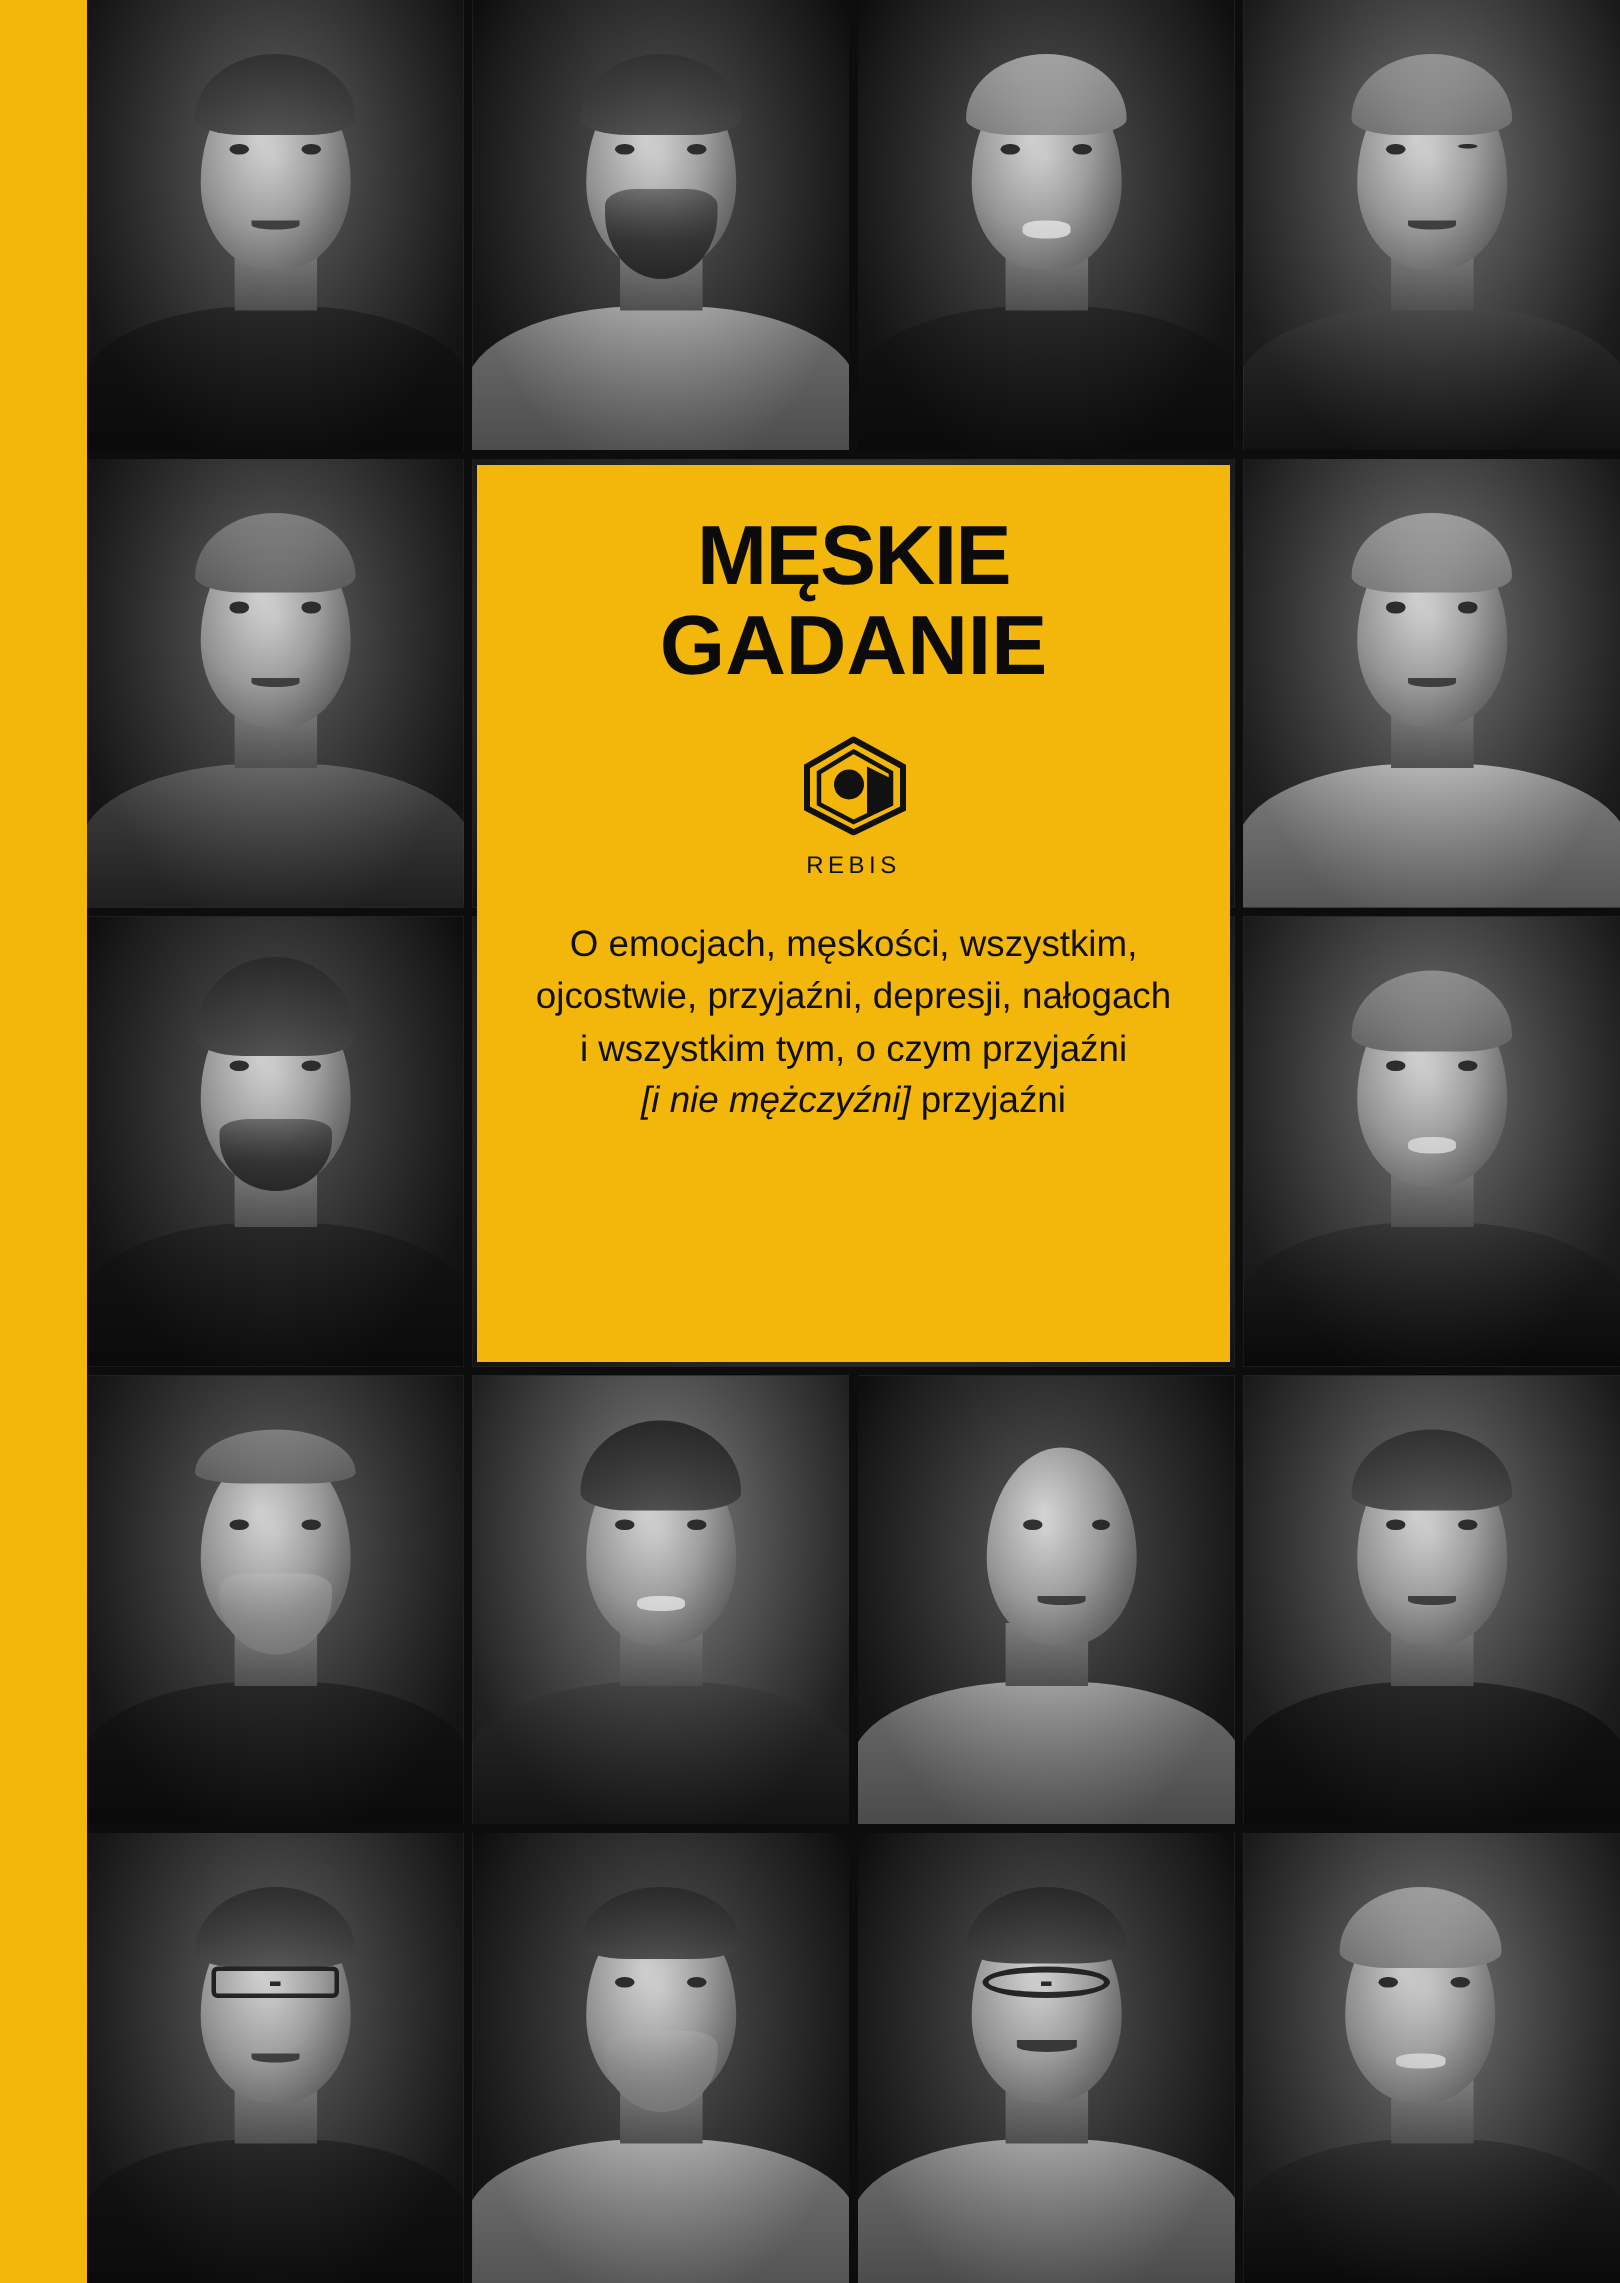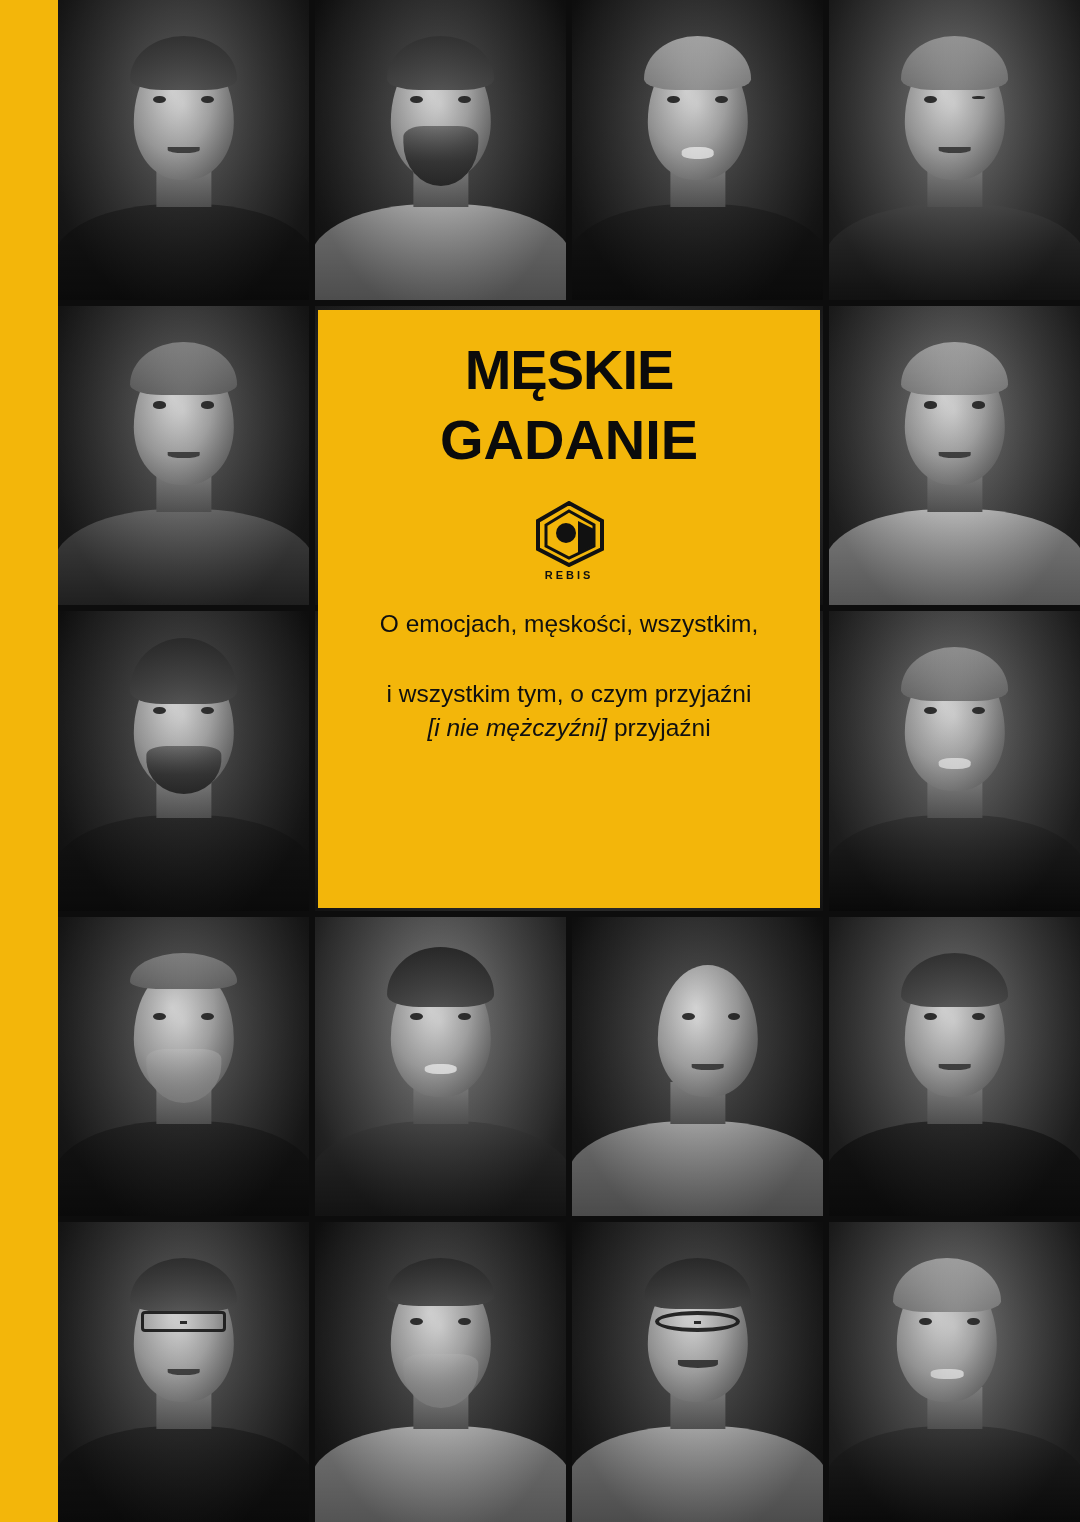--- a/index.html
+++ b/index.html
@@ -181,35 +181,35 @@
     font-weight: 700;
     letter-spacing: 0px;
     line-height: 1.08;
   }
   #title .line {
     display: block;
     font-size: 56px;
     font-weight: 700;
   }
   #title .line.l1 { letter-spacing: -1px; }
-  #title .line.l2 { margin-top: 10px; }
+  #title .line.l2 { margin-top: 0; }
 
   #logo {
     margin-top: 30px;
     display: flex;
     flex-direction: column;
     align-items: center;
   }
   #logo svg { display: block; }
   #logo .logo-text {
-    font-size: 11px;
-    font-weight: 700;
+    font-size: 16px;
+    font-weight: 400;
     letter-spacing: 3px;
     color: #111;
-    margin-top: 2px;
+    margin-top: 12px;
   }
 
   #subtitle {
     margin-top: 26px;
     color: #101010;
     font-size: 24.5px;
     line-height: 1.42;
     font-weight: 400;
     max-width: 430px;
   }
@@ -434,20 +434,20 @@
           <polygon points="37,10 62,24 62,45 37,57 14,45 14,24" fill="none" stroke="#111" stroke-width="3"></polygon>
           <circle cx="34" cy="32" r="10" fill="#111"></circle>
           <path d="M46 20 L62 28 L62 44 L46 52 Z" fill="#111"></path>
         </svg>
       </span>
       <span class="logo-text">REBIS</span>
     </div>
 
     <div id="subtitle">
       <span>O emocjach, męskości, wszystkim,</span><br>
-      <br>
+      <span>ojcostwie, przyjaźni, depresji, nałogach</span><br>
       <span>i wszystkim tym, o czym przyjaźni</span><br>
       <span class="em">[i nie mężczyźni]</span><span> przyjaźni</span>
     </div>
 
 
   </div>
 </div>
 
 </body></html>

